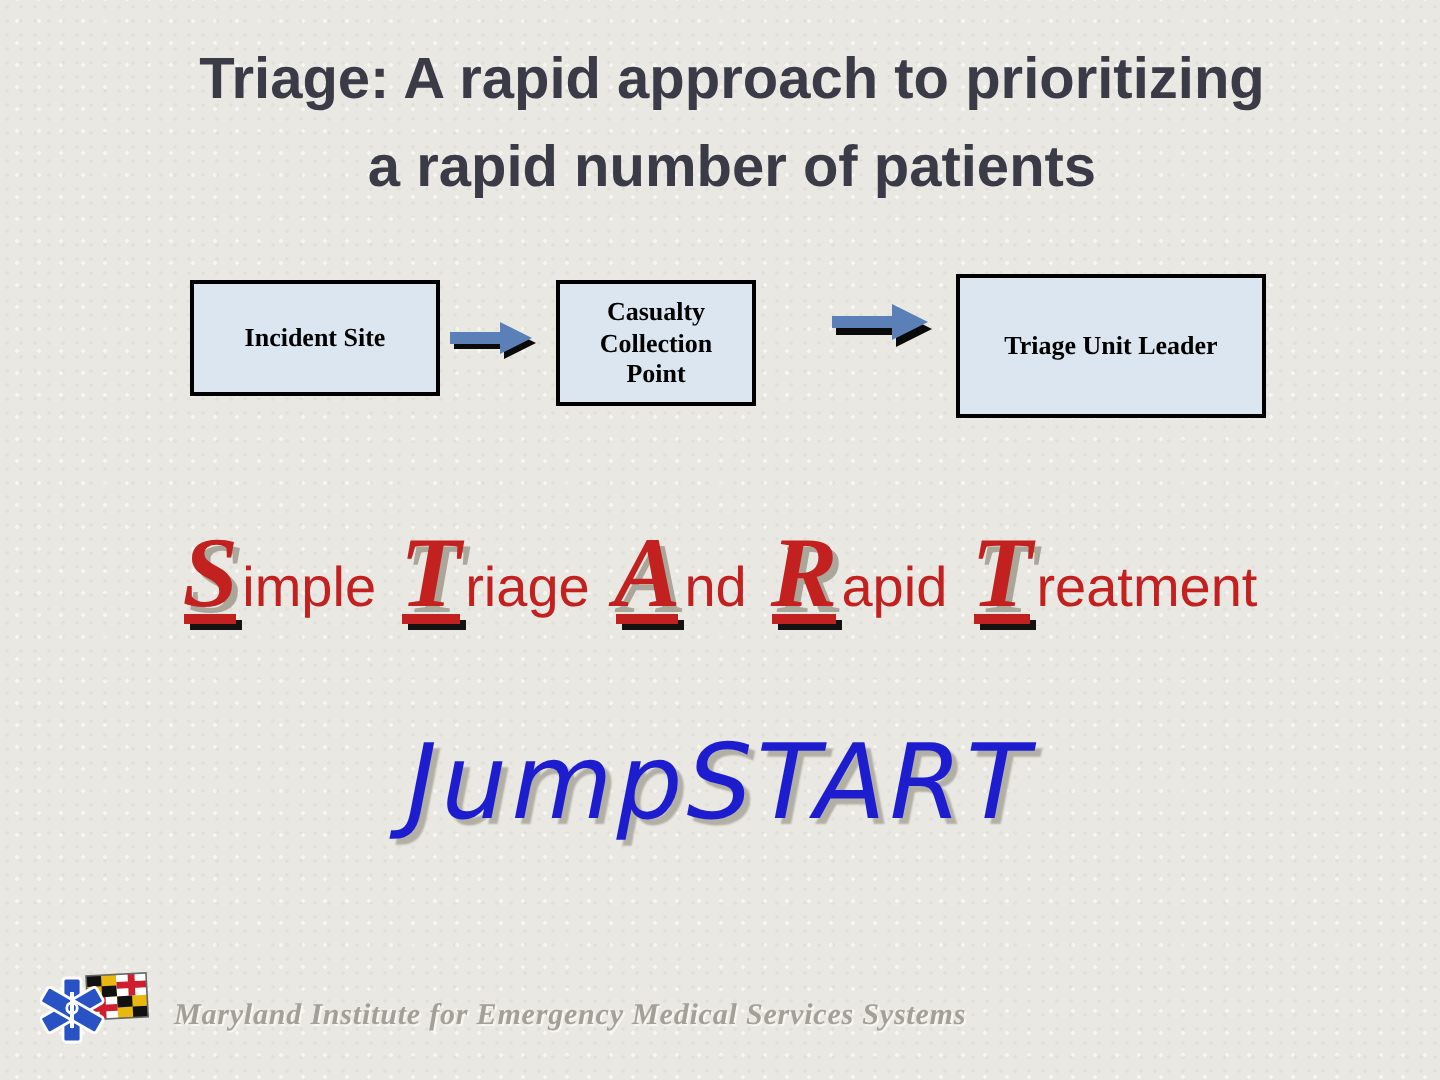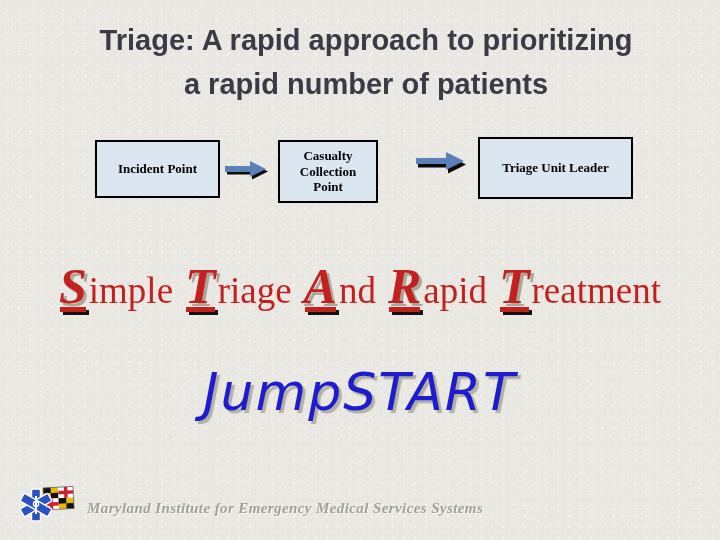--- a/index.html
+++ b/index.html
@@ -29,21 +29,21 @@
     position:absolute;background:var(--box-fill,#dce6f1);
     border:2px solid #000;box-sizing:border-box;
     display:flex;align-items:center;justify-content:center;text-align:center;
     font-family:"Liberation Serif", serif;font-weight:bold;font-size:13px;
     color:#000;line-height:1.2;
   }
   .flow-box .inner{display:inline-block;}
   #box-incident{left:95px;top:140px;width:125px;height:58px;}
   #box-ccp{left:278px;top:140px;width:100px;height:63px;}
   #box-ccp .inner{width:74px;}
-  #box-triage-leader{left:478px;top:137px;width:155px;height:62px;}
+  #box-triage-leader{left:478px;top:137px;width:155px;height:72px;}
   .flow-arrow{position:absolute;}
   #arrow-1{left:225px;top:158px;}
   #arrow-2{left:416px;top:149px;}
 
   
   .star-line{
     position:absolute;top:256px;left:0;right:0;text-align:center;white-space:nowrap;
   }
   .star-word{display:inline-block;margin:0 6px;}
   .star-initial{
@@ -53,21 +53,21 @@
     color:var(--accent-red,#c32020);
     text-shadow:3px 3px 0 #aba69a;
     padding-right:3px;margin-right:-1px;
   }
   .star-initial::after{
     content:"";position:absolute;left:1px;right:4px;bottom:4px;height:5px;
     background:var(--accent-red,#c32020);
     box-shadow:3px 3px 0 #131313;
   }
   .star-rest{
-    font-family:Liberation Serif, serif;font-size:37px;
+    font-family:Liberation Sans, sans-serif;font-size:28px;
     color:var(--accent-red,#c32020);
   }
 
   
   .jumpstart{
     position:absolute;top:362px;left:0;right:0;text-align:center;
     font-family:"DejaVu Sans", sans-serif;font-weight:normal;font-style:italic;
     font-size:52px;letter-spacing:2px;
     color:var(--accent-blue,#1d1dcf);
     text-shadow:3px 3px 1px #b2afa5;
@@ -88,21 +88,21 @@
 <body>
 
 <div class="slide">
 
   <div class="title">
     <div>Triage: A rapid approach to prioritizing</div>
     <div>a rapid number of patients</div>
   </div>
 
   <div class="flow-box" id="box-incident">
-    <span class="inner">Incident Point</span>
+    <span class="inner">Incident Site</span>
   </div>
 
   <div class="flow-arrow" id="arrow-1">
     <svg width="44" height="24" viewBox="0 0 44 24">
       <polygon points="2,10.5 27,10.5 27,5.5 43,13.5 27,21.5 27,16.5 2,16.5" fill="#0a0a0a"></polygon>
       <polygon points="0,8 25,8 25,3 41,11 25,19 25,14 0,14" fill="#5b80b8"></polygon>
     </svg>
   </div>
 
   <div class="flow-box" id="box-ccp">

